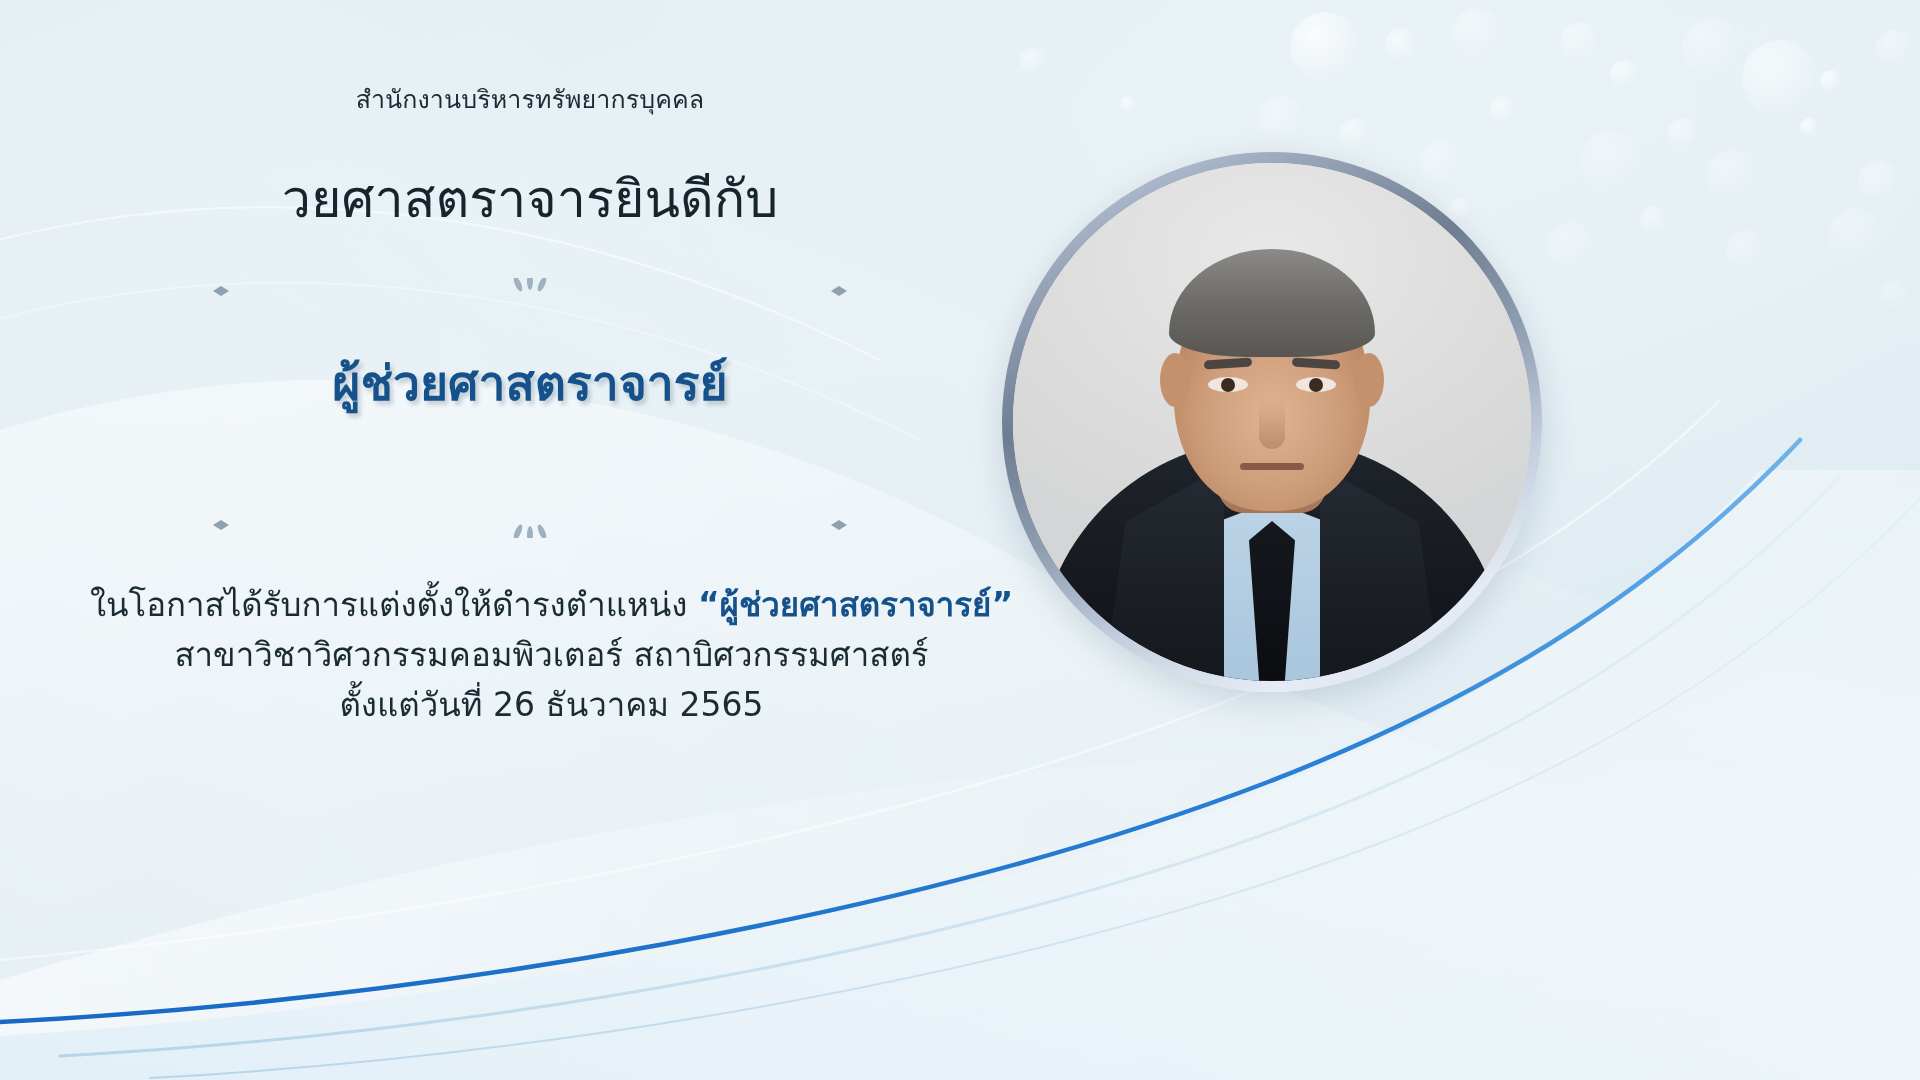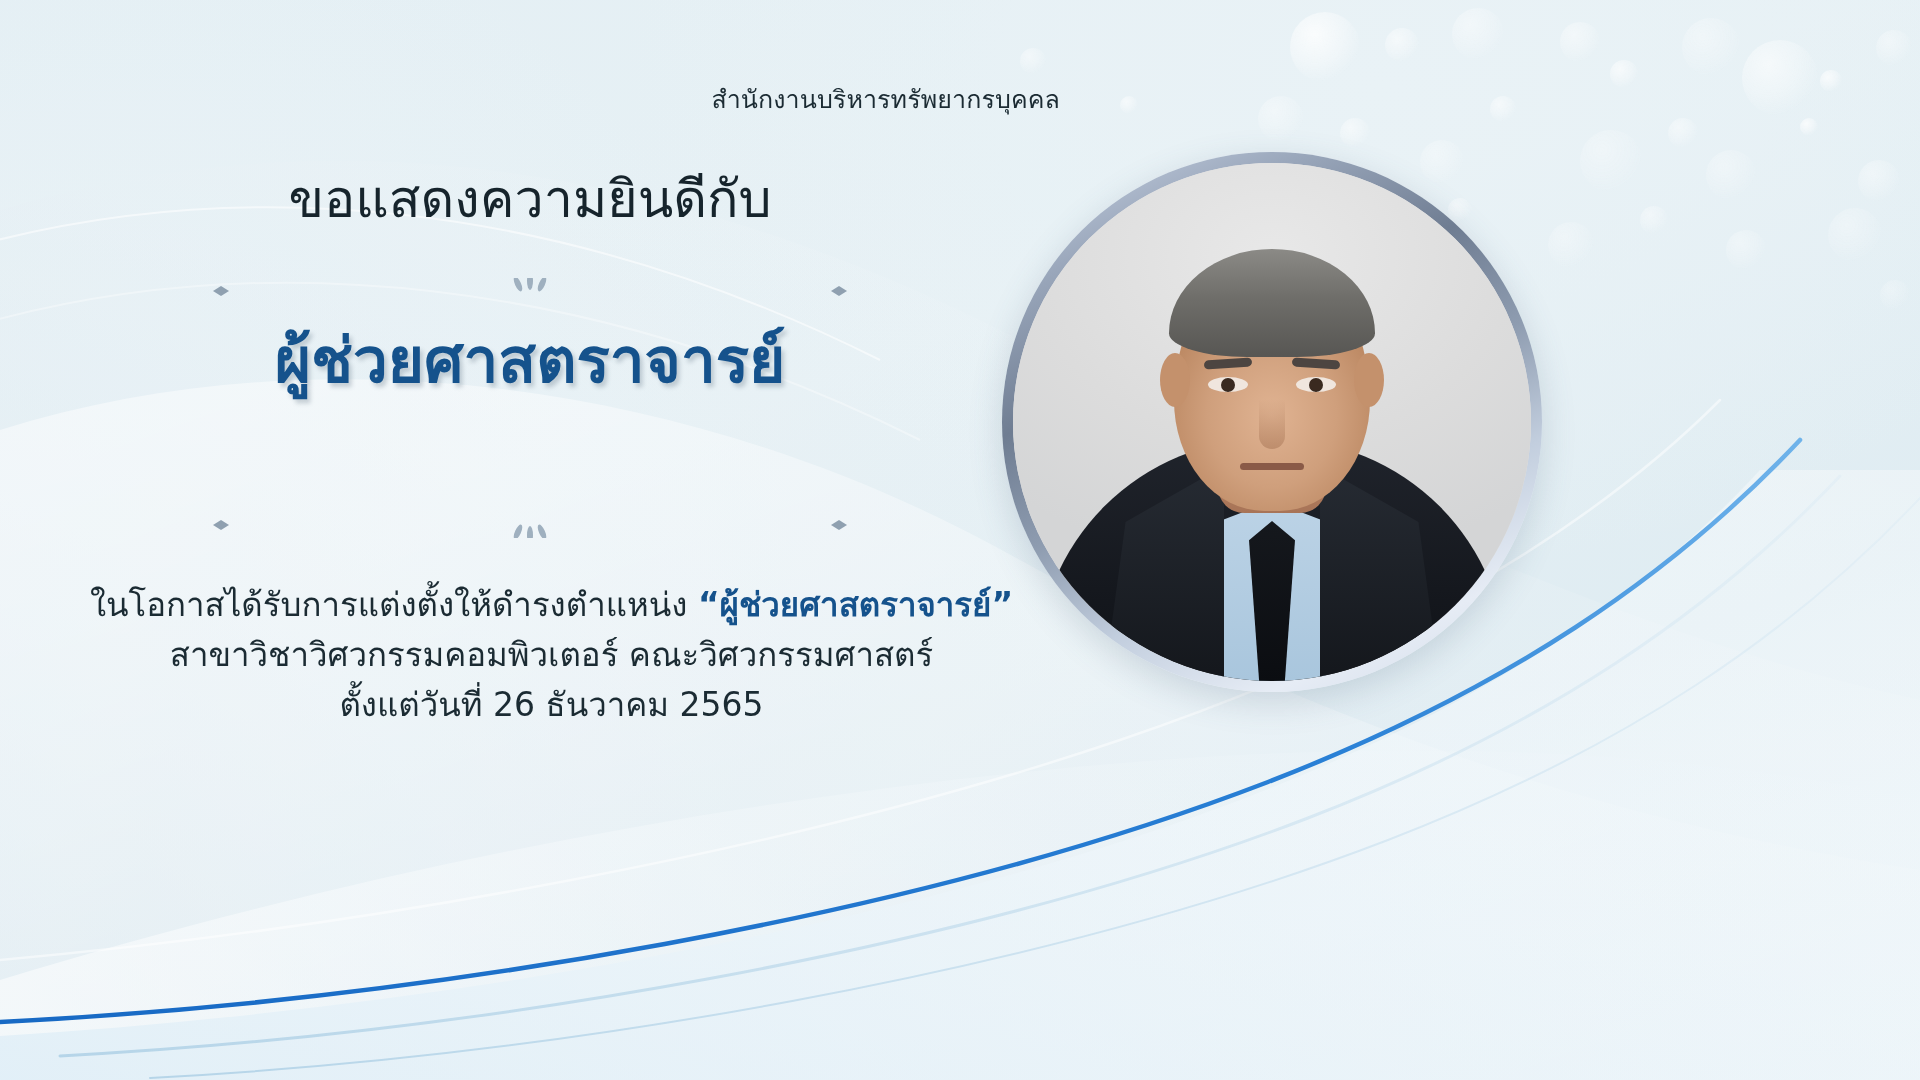--- a/index.html
+++ b/index.html
@@ -53,21 +53,21 @@
     top: 0;
     width: 1060px;
     height: 1080px;
   }
 
   .org {
     position: absolute;
     left: 0;
     right: 0;
     top: 82px;
-    text-align: right;
+    text-align: center;
     color: #1b2b33;
     font-size: 25px;
     line-height: 1.45;
     font-family: "DejaVu Sans", "Liberation Sans", sans-serif;
     letter-spacing: .1px;
   }
   .org div { white-space: nowrap; }
 
   .congrats {
     position: absolute;
@@ -94,26 +94,27 @@
   
   .name-block {
     position: absolute;
     left: 0;
     right: 0;
     top: 320px;
     text-align: center;
   }
   .name-line {
     color: #15528c;
-    font-size: 62px;
+    font-size: 48px;
     font-weight: bold;
     line-height: 1.32;
     font-family: Liberation Sans, sans-serif;
     text-shadow: 3px 4px 4px rgba(90,110,125,.30);
     white-space: nowrap;
+    margin-top: 32px;
   }
 
   
   .body-text {
     position: absolute;
     left: 0;
     right: 0;
     top: 580px;
     text-align: center;
     color: #1b2b33;
@@ -396,21 +397,21 @@
     <path d="M150,1078 C560,1056 1040,974 1388,840 C1626,748 1792,634 1920,498" fill="none" stroke="url(#sw-pale)" stroke-width="2" stroke-linecap="round"></path>
     <path d="M0,960 C360,928 790,852 1120,740 C1380,652 1580,540 1720,400" fill="none" stroke="#ffffff" stroke-opacity=".5" stroke-width="2.5" stroke-linecap="round"></path>
   </svg>
 
   <div class="content">
 
     <div class="org">
       <div>สำนักงานบริหารทรัพยากรบุคคล</div>
     </div>
 
-    <div class="congrats">ขอแสดงความยินดีกับ</div>
+    <div class="congrats">วยศาสตราจารยินดีกับ</div>
 
     <svg class="divider top" viewBox="0 0 650 26" preserveAspectRatio="none">
       <defs>
         <linearGradient id="dl-l" x1="0" y1="0" x2="1" y2="0">
           <stop offset="0%" stop-color="#b4c2cf"></stop>
           <stop offset="100%" stop-color="#64788c"></stop>
         </linearGradient>
         <linearGradient id="dl-r" x1="0" y1="0" x2="1" y2="0">
           <stop offset="0%" stop-color="#64788c"></stop>
           <stop offset="100%" stop-color="#b4c2cf"></stop>
@@ -441,21 +442,21 @@
         <ellipse cx="325" cy="23" rx="3" ry="9"></ellipse>
         <ellipse cx="337" cy="20" rx="3" ry="8" transform="rotate(-24 337 20)"></ellipse>
       </g>
     </svg>
 
     <div class="body-text">
       <div class="ln">
         <span>ในโอกาสได้รับการแต่งตั้งให้ดำรงตำแหน่ง</span>
         <span class="hl">“ผู้ช่วยศาสตราจารย์”</span>
       </div>
-      <div class="ln">สาขาวิชาวิศวกรรมคอมพิวเตอร์ คณะวิศวกรรมศาสตร์</div>
+      <div class="ln">สาขาวิชาวิศวกรรมคอมพิวเตอร์ สถาบิศวกรรมศาสตร์</div>
       <div class="ln">ตั้งแต่วันที่ 26 ธันวาคม 2565</div>
     </div>
 
   </div>
 
   <div class="portrait">
     <div class="portrait-ring"></div>
     <div class="portrait-inner">
       <div class="photo">
         <div class="sh"></div>

